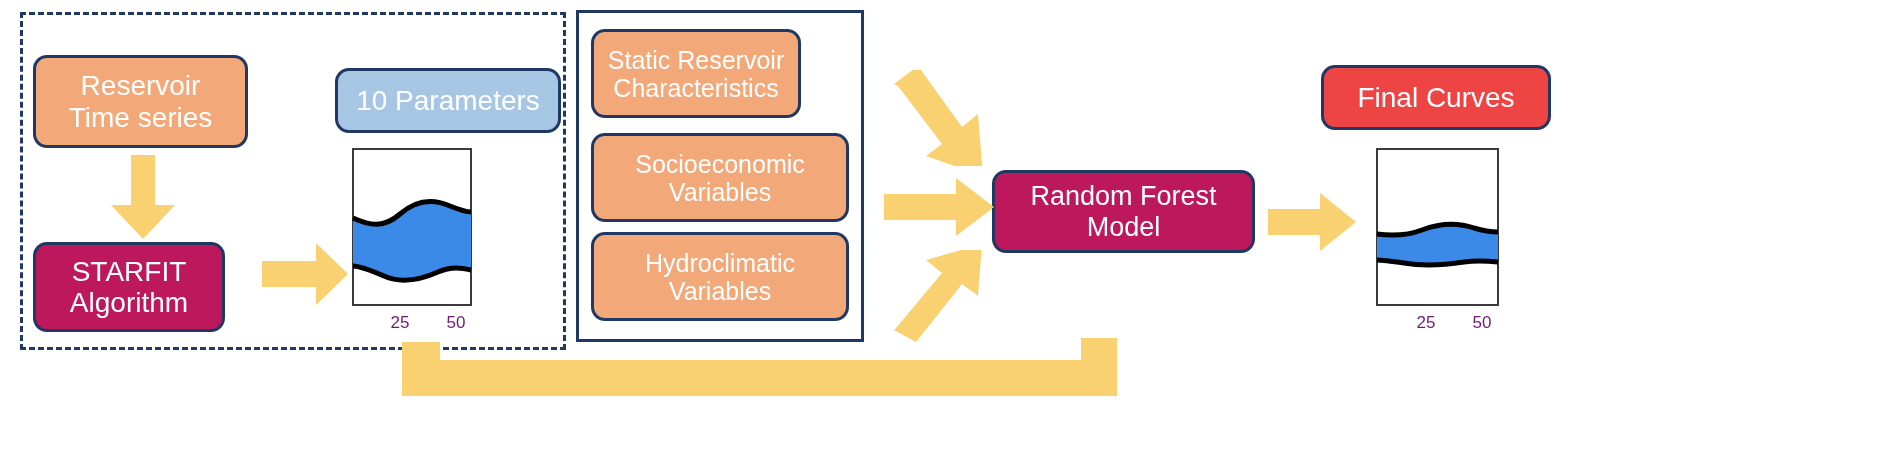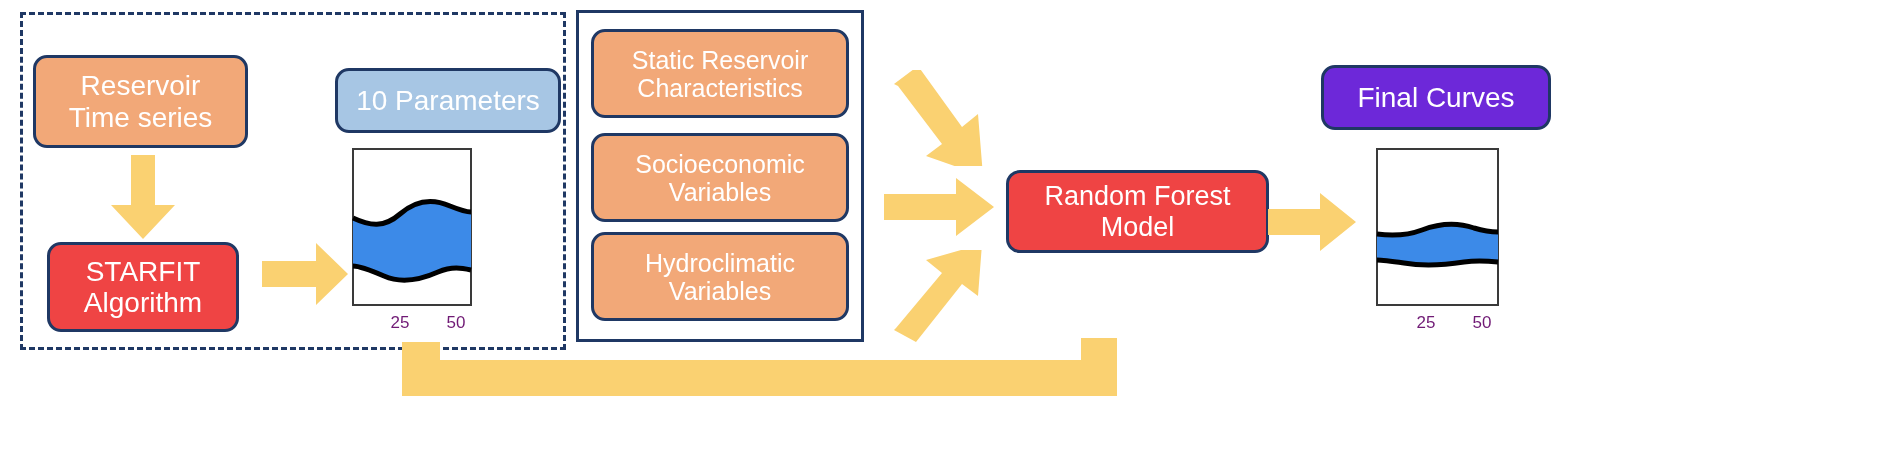--- a/index.html
+++ b/index.html
@@ -12,22 +12,22 @@
     border:3px solid #1f3864;
     border-radius:14px;
     display:flex;align-items:center;justify-content:center;
     text-align:center;
     color:#ffffff;
     line-height:1.12;
     white-space:pre-line;
   }
   .box.orange{background:#F2A878;}
   .box.blue-light{background:#A7C6E4;}
-  .box.green{background:#ef4444;margin-left:14px;}
-  .box.navy{background:#6d28d9;}
+  .box.green{background:#be185d;}
+  .box.navy{background:#ef4444;}
 
   .dashed-group{
     position:absolute;
     box-sizing:border-box;
     border:3px dashed #1f3864;
     background:transparent;
   }
   .solid-group{
     position:absolute;
     box-sizing:border-box;
@@ -57,21 +57,21 @@
   <div class="solid-group" style="left:576px; top:10px; width:288px; height:332px;"></div>
 
   <div class="box orange" style="left:33px; top:55px; width:215px; height:93px; font-size:28px;">Reservoir
 Time series</div>
 
   <div class="box blue-light" style="left:305px; top:68px; width:226px; height:65px; font-size:28px;margin-left:30px;">10 Parameters</div>
 
   <div class="box green" style="left:33px; top:242px; width:192px; height:90px; font-size:28px;">STARFIT
 Algorithm</div>
 
-  <div class="box orange" style="left:591px; top:29px; width:258px; height:89px; font-size:25px;">Static Reservoir
+  <div class="box orange" style="left:591px; top:29px; width:210px; height:89px; font-size:25px;">Static Reservoir
 Characteristics</div>
 
   <div class="box orange" style="left:591px; top:133px; width:258px; height:89px; font-size:25px;">Socioeconomic
 Variables</div>
 
   <div class="box orange" style="left:591px; top:232px; width:258px; height:89px; font-size:25px;">Hydroclimatic
 Variables</div>
 
   <div class="box green" style="left:992px; top:170px; width:263px; height:83px; font-size:27px;">Random Forest
 Model</div>

